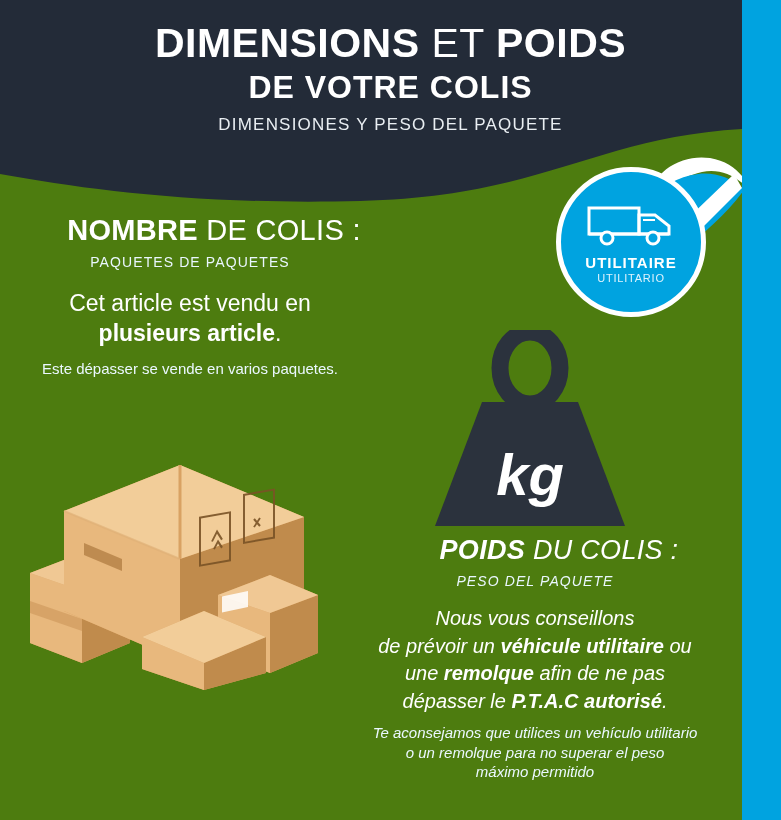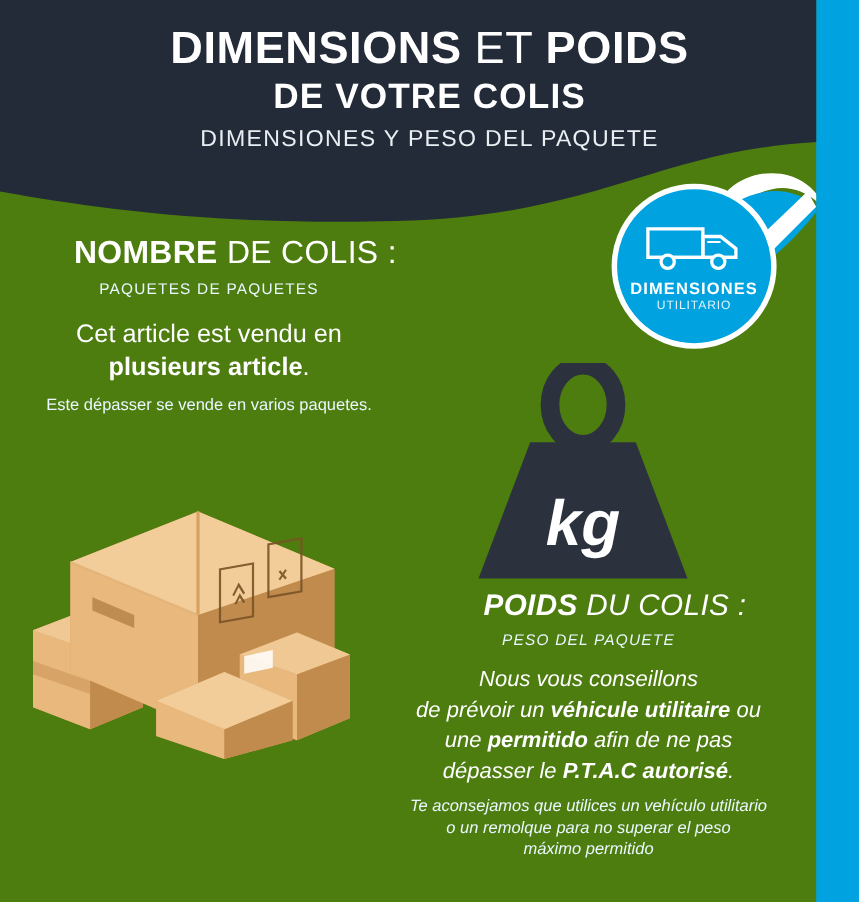--- a/index.html
+++ b/index.html
@@ -54,21 +54,21 @@
     font-weight: bold;
   }
   .title-line2 {
     font-size: 32px;
     letter-spacing: 1px;
     line-height: 1.15;
     margin-top: 4px;
     font-weight: bold;
   }
   .subtitle-es {
-    font-size: 21px;
+    font-size: 17px;
     letter-spacing: 1.2px;
     margin-top: 9px;
     color: #e9eef2;
     font-weight: normal;
   }
 
   
   .badge {
     position: absolute;
     top: 152px;
@@ -219,21 +219,21 @@
     <div class="badge-circle">
       <div class="badge-inner">
         <svg width="92" height="48" viewBox="0 0 92 48">
           <path d="M4,8 L54,8 L54,34 L4,34 Z" fill="none" stroke="#ffffff" stroke-width="3"></path>
           <path d="M54,15 L70,15 L84,26 L84,34 L54,34 Z" fill="none" stroke="#ffffff" stroke-width="3"></path>
           <line x1="4" y1="34" x2="84" y2="34" stroke="#ffffff" stroke-width="3"></line>
           <circle cx="22" cy="38" r="6" fill="#00a3e0" stroke="#ffffff" stroke-width="3"></circle>
           <circle cx="68" cy="38" r="6" fill="#00a3e0" stroke="#ffffff" stroke-width="3"></circle>
           <line x1="58" y1="20" x2="70" y2="20" stroke="#ffffff" stroke-width="2"></line>
         </svg>
-        <div class="badge-label">DIMENSIONES</div>
+        <div class="badge-label">UTILITAIRE</div>
         <div class="badge-label-es">UTILITARIO</div>
       </div>
     </div>
   </div>
 
   <div class="left-col">
     <div class="sec-title">
       <span class="b">NOMBRE</span><span> DE COLIS :</span>
     </div>
     <div class="sec-title-es">PAQUETES DE PAQUETES</div>
@@ -294,21 +294,21 @@
   </svg>
 
   <div class="right-col">
     <div class="sec-title">
       <span class="b">POIDS</span><span> DU COLIS :</span>
     </div>
     <div class="sec-title-es">PESO DEL PAQUETE</div>
     <div class="body-fr">
       <span>Nous vous conseillons</span><br>
       <span>de prévoir un </span><span class="b">véhicule utilitaire</span><span> ou</span><br>
-      <span>une </span><span class="b">permitido</span><span> afin de ne pas</span><br>
+      <span>une </span><span class="b">remolque</span><span> afin de ne pas</span><br>
       <span>dépasser le </span><span class="b">P.T.A.C autorisé</span><span>.</span>
     </div>
     <div class="body-es">
       <span>Te aconsejamos que utilices un vehículo utilitario</span><br>
       <span>o un remolque para no superar el peso</span><br>
       <span>máximo permitido</span>
     </div>
   </div>
 
 </div>

